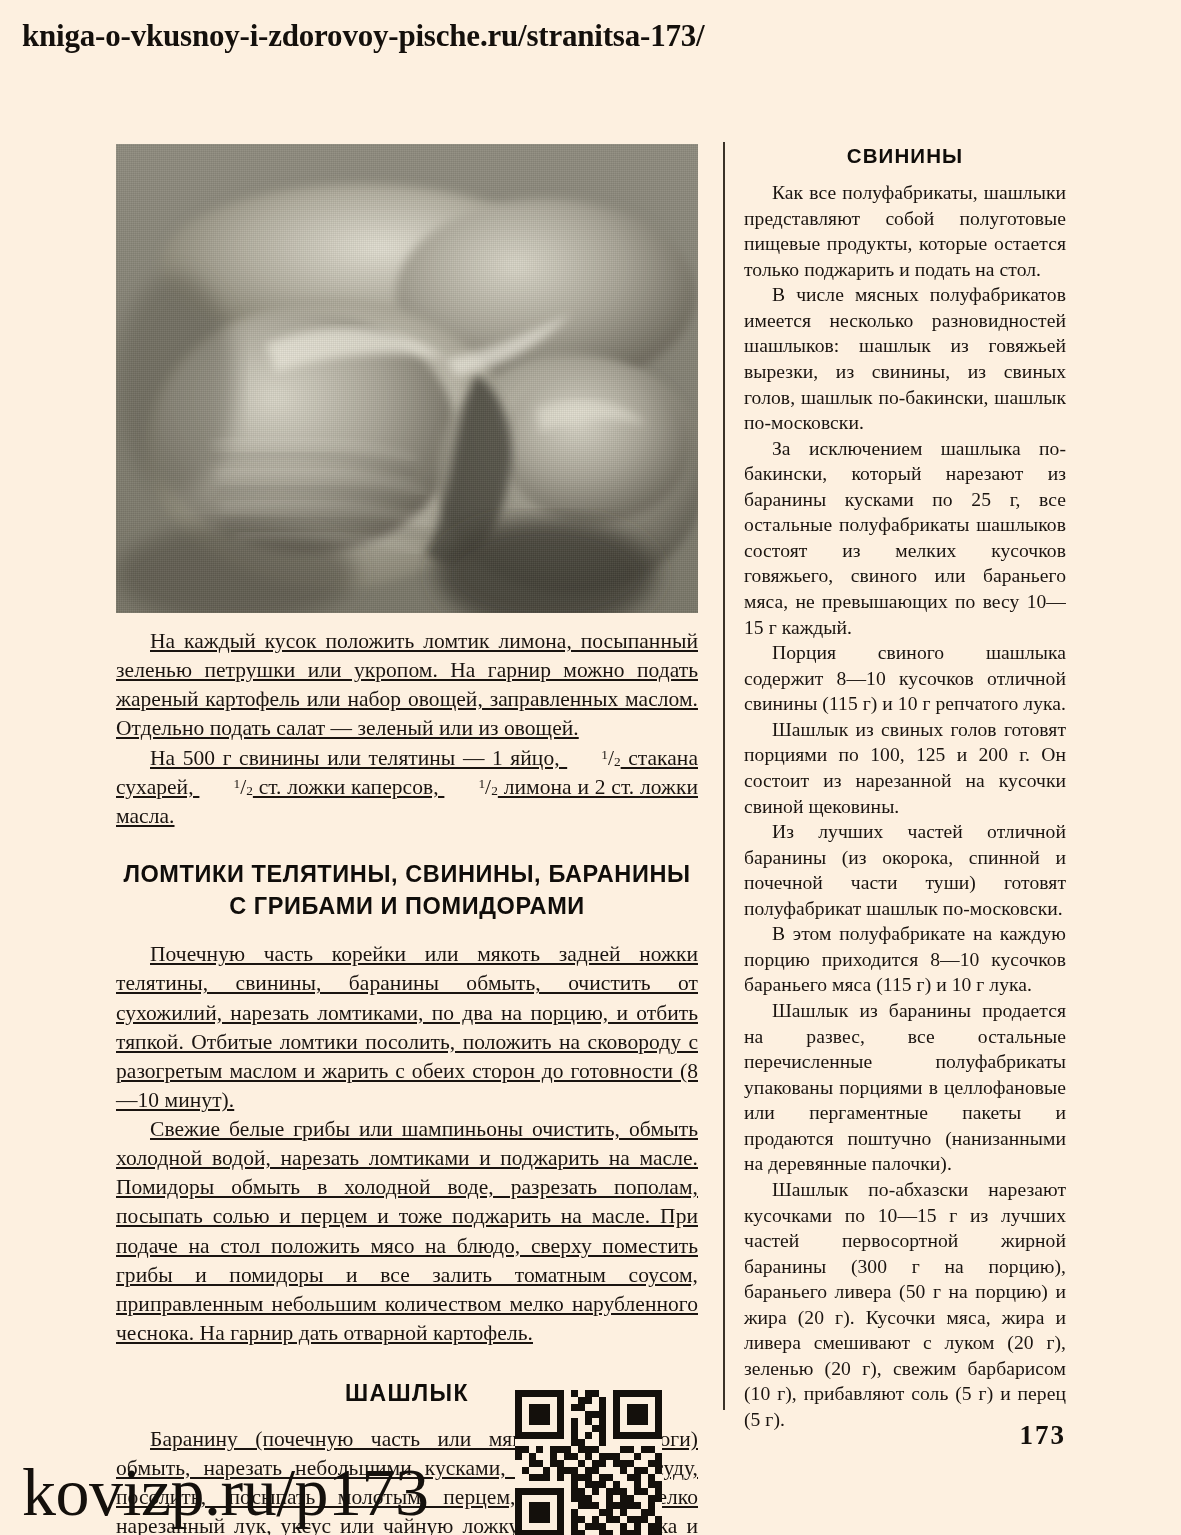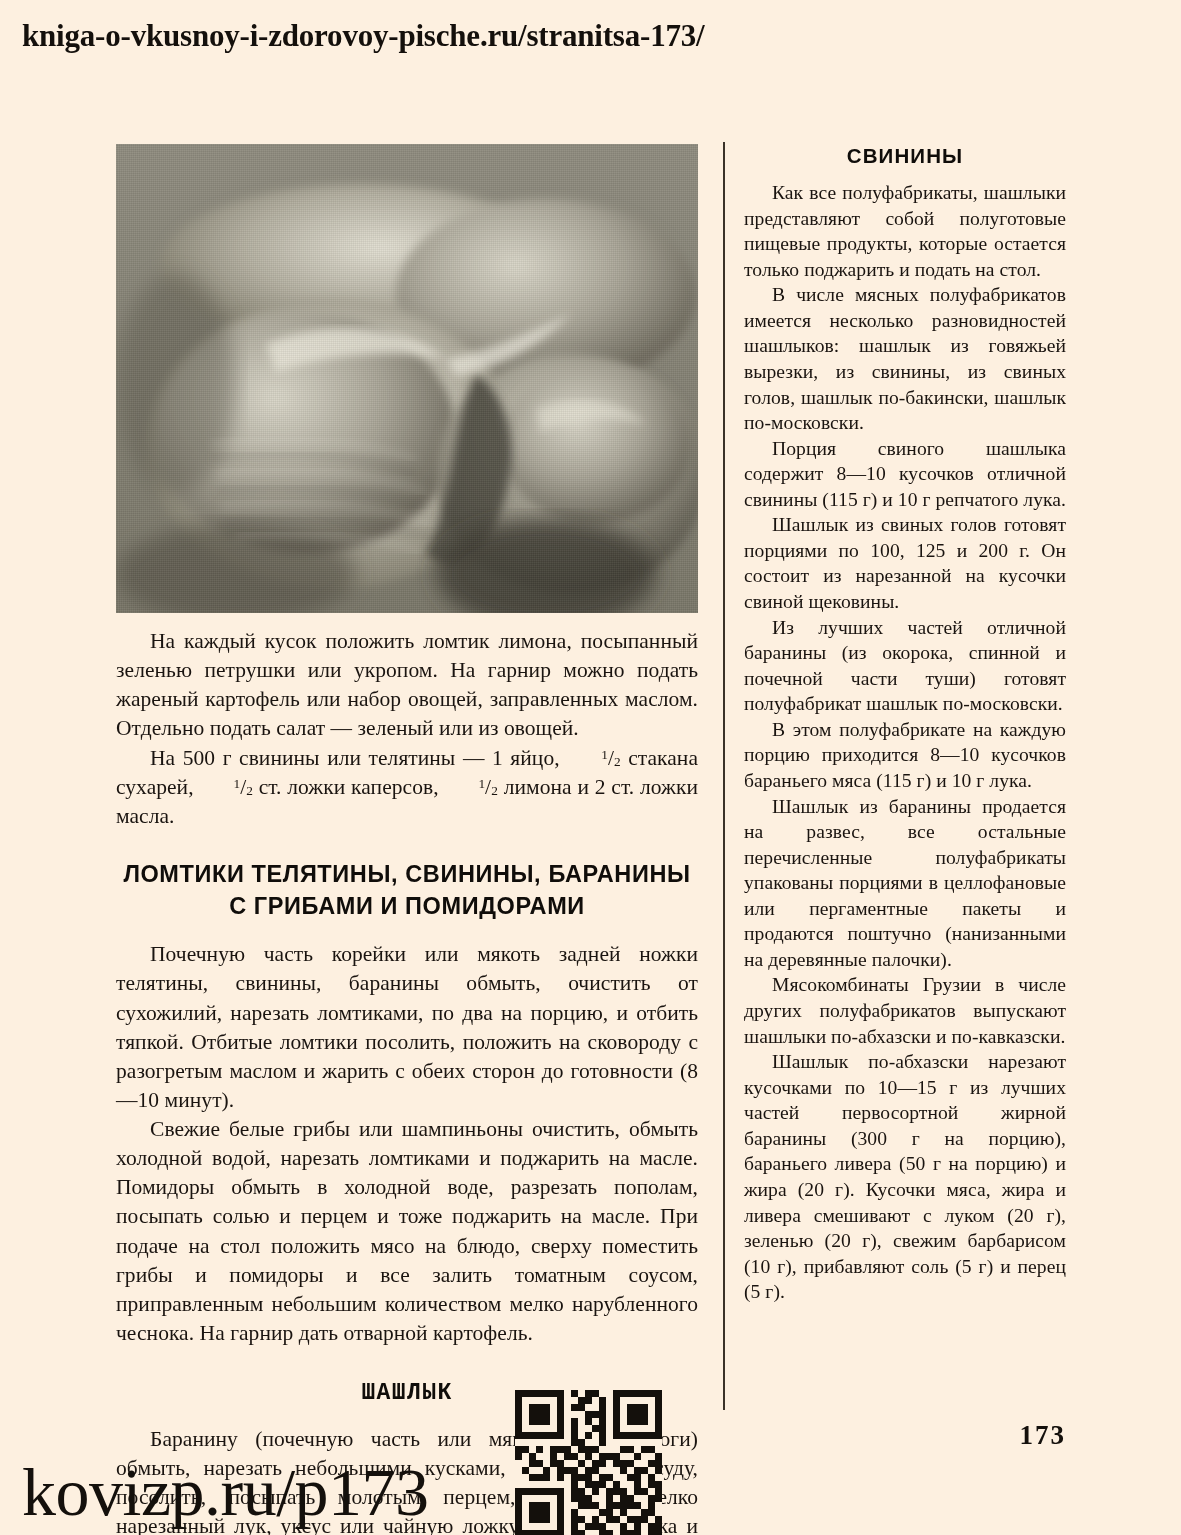--- a/index.html
+++ b/index.html
@@ -64,36 +64,37 @@
   }
 
   .body-text {
     font-size: 21.5px;
     line-height: 1.355;
     text-align: justify;
     text-justify: inter-word;
     margin: 0 0 0 0;
     color: #1a1410;
     letter-spacing: 0.05px;
+    text-decoration: underline;
   }
   .body-text + .body-text { margin-top: 0; }
   .body-text.indent { text-indent: 34px; }
 
   .recipe-title {
     text-align: center;
     font-family: "Liberation Sans", sans-serif;
     font-weight: 700;
     font-size: 23.5px;
     line-height: 1.35;
     letter-spacing: 0.6px;
     margin: 28px 0 18px 0;
     color: #100d0a;
   }
   .recipe-title.small {
-    font-family: Liberation Mono, monospace;
+    font-family: Liberation Sans, sans-serif;
     font-size: 23px;
     letter-spacing: 1.4px;
     margin: 30px 0 16px 0;
   }
 
   .frac {
     display: inline-block;
     position: relative;
     white-space: nowrap;
   }
@@ -262,26 +263,26 @@
 
     <p class="body-text indent">Баранину (почечную часть или мякоть задней ноги) обмыть, нарезать небольшими кусками, сложить в посуду, посолить, посыпать молотым перцем, добавить мелко нарезанный лук, уксус или чайную ложку лимонного сока и перемешать. Посуду накрыть крышкой и на 2—3 часа вынести в холодное место, чтобы баранина промариновалась.</p>
   </div>
 
   <div id="divider"></div>
 
   <div id="right-col">
     <h2 class="col-head">СВИНИНЫ</h2>
     <p>Как все полуфабрикаты, шашлыки представляют собой полуготовые пищевые продукты, которые остается только поджарить и подать на стол.</p>
     <p>В числе мясных полуфабрикатов имеется несколько разновидностей шашлыков: шашлык из говяжьей вырезки, из свинины, из свиных голов, шашлык по-бакински, шашлык по-московски.</p>
+    <p>За исключением шашлыка по-бакински, который нарезают из баранины кусками по 25 г, все остальные полуфабрикаты шашлыков состоят из мелких кусочков говяжьего, свиного или бараньего мяса, не превышающих по весу 10—15 г каждый.</p>
     <p>Порция свиного шашлыка содержит 8—10 кусочков отличной свинины (115 г) и 10 г репчатого лука.</p>
     <p>Шашлык из свиных голов готовят порциями по 100, 125 и 200 г. Он состоит из нарезанной на кусочки свиной щековины.</p>
     <p>Из лучших частей отличной баранины (из окорока, спинной и почечной части туши) готовят полуфабрикат шашлык по-московски.</p>
     <p>В этом полуфабрикате на каждую порцию приходится 8—10 кусочков бараньего мяса (115 г) и 10 г лука.</p>
     <p>Шашлык из баранины продается на развес, все остальные перечисленные полуфабрикаты упакованы порциями в целлофановые или пергаментные пакеты и продаются поштучно (нанизанными на деревянные палочки).</p>
-    <p>Мясокомбинаты Грузии в числе других полуфабрикатов выпускают шашлыки по-абхазски и по-кавказски.</p>
     <p>Шашлык по-абхазски нарезают кусочками по 10—15 г из лучших частей первосортной жирной баранины (300 г на порцию), бараньего ливера (50 г на порцию) и жира (20 г). Кусочки мяса, жира и ливера смешивают с луком (20 г), зеленью (20 г), свежим барбарисом (10 г), прибавляют соль (5 г) и перец (5 г).</p>
 
   </div>
 
   <div id="page-number">173</div>
 </div>
 
 <div id="footer-url">kovizp.ru/p173</div>
 <div id="qr">
     <i class="on"></i>

